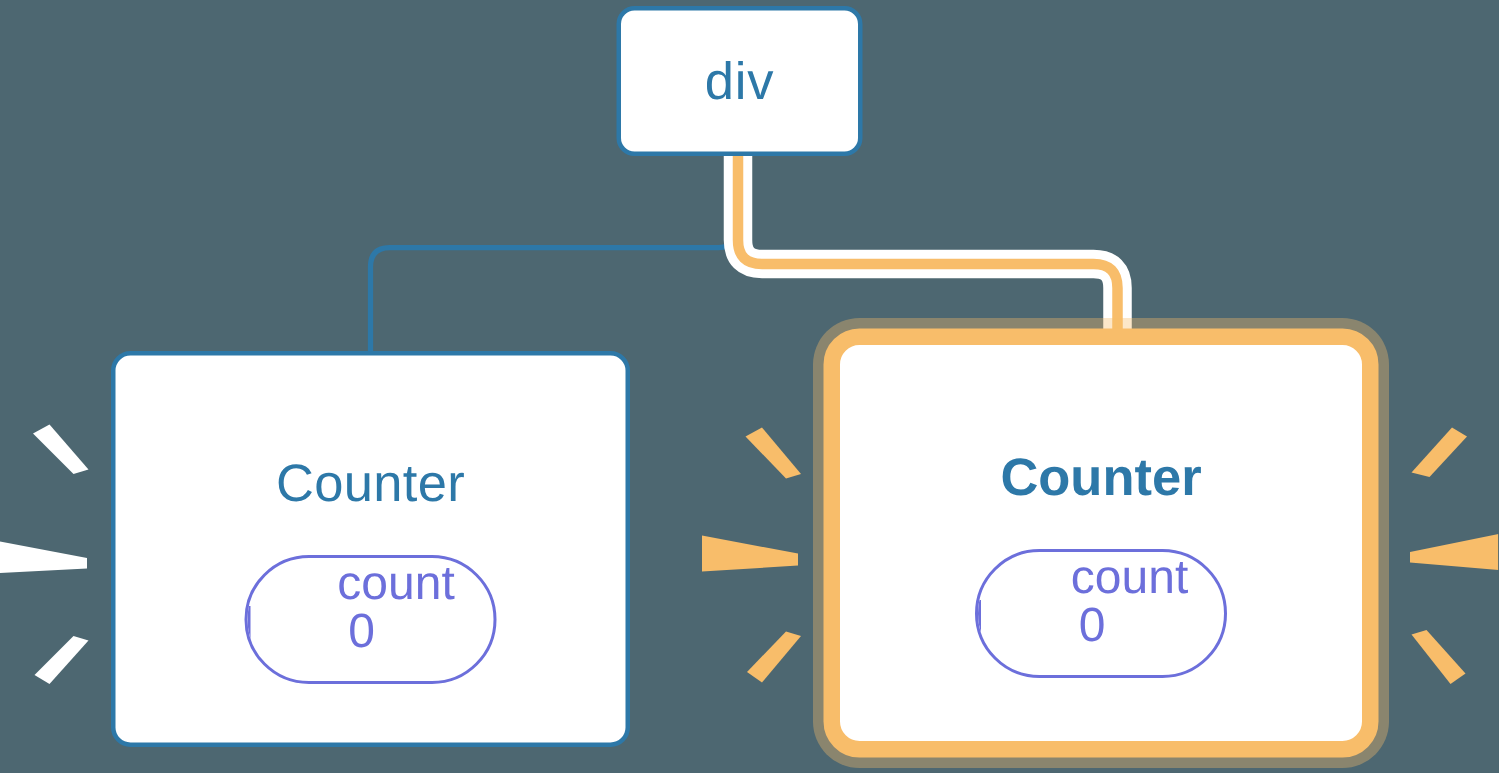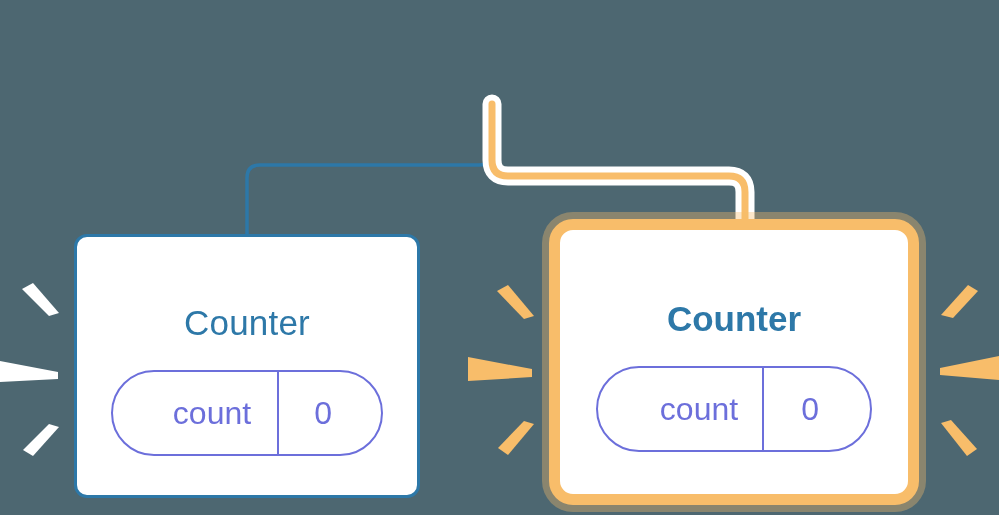--- a/index.html
+++ b/index.html
@@ -95,20 +95,21 @@
 
   
   .pill {
     display: flex;
     align-items: stretch;
     border: 2px solid #6c6fdb;
     border-radius: 45px;
     height: 82px;
     overflow: hidden;
     background: #ffffff;
+    flex-direction: column;
   }
   .pill .key,
   .pill .val {
     display: flex;
     align-items: center;
     justify-content: center;
     font-size: 32px;
     color: #6c6fdb;
     line-height: 1;
   }
@@ -130,20 +131,23 @@
 
   <svg id="wires" viewBox="0 0 999 515" width="999" height="515">
 
     <path d="M 492 104 L 492 152 Q 492 165 479 165 L 260 165 Q 247 165 247 178 L 247 236" fill="none" stroke="#2d78a8" stroke-width="3.5" stroke-linecap="round"></path>
 
     <path d="M 492 104 L 492 160 Q 492 176 508 176 L 729 176 Q 745 176 745 192 L 745 236" fill="none" stroke="#ffffff" stroke-width="19" stroke-linecap="round"></path>
 
     <path d="M 492 104 L 492 160 Q 492 176 508 176 L 729 176 Q 745 176 745 192 L 745 236" fill="none" stroke="#f8bd6a" stroke-width="7" stroke-linecap="round"></path>
   </svg>
 
+  <div class="node node-div">
+    <span class="tag">div</span>
+  </div>
 
   <div class="node node-counter">
     <span class="comp-title">Counter</span>
     <div class="pill">
       <span class="key">count</span>
       <span class="val">0</span>
     </div>
   </div>
 
   <div class="node node-counter-active">

